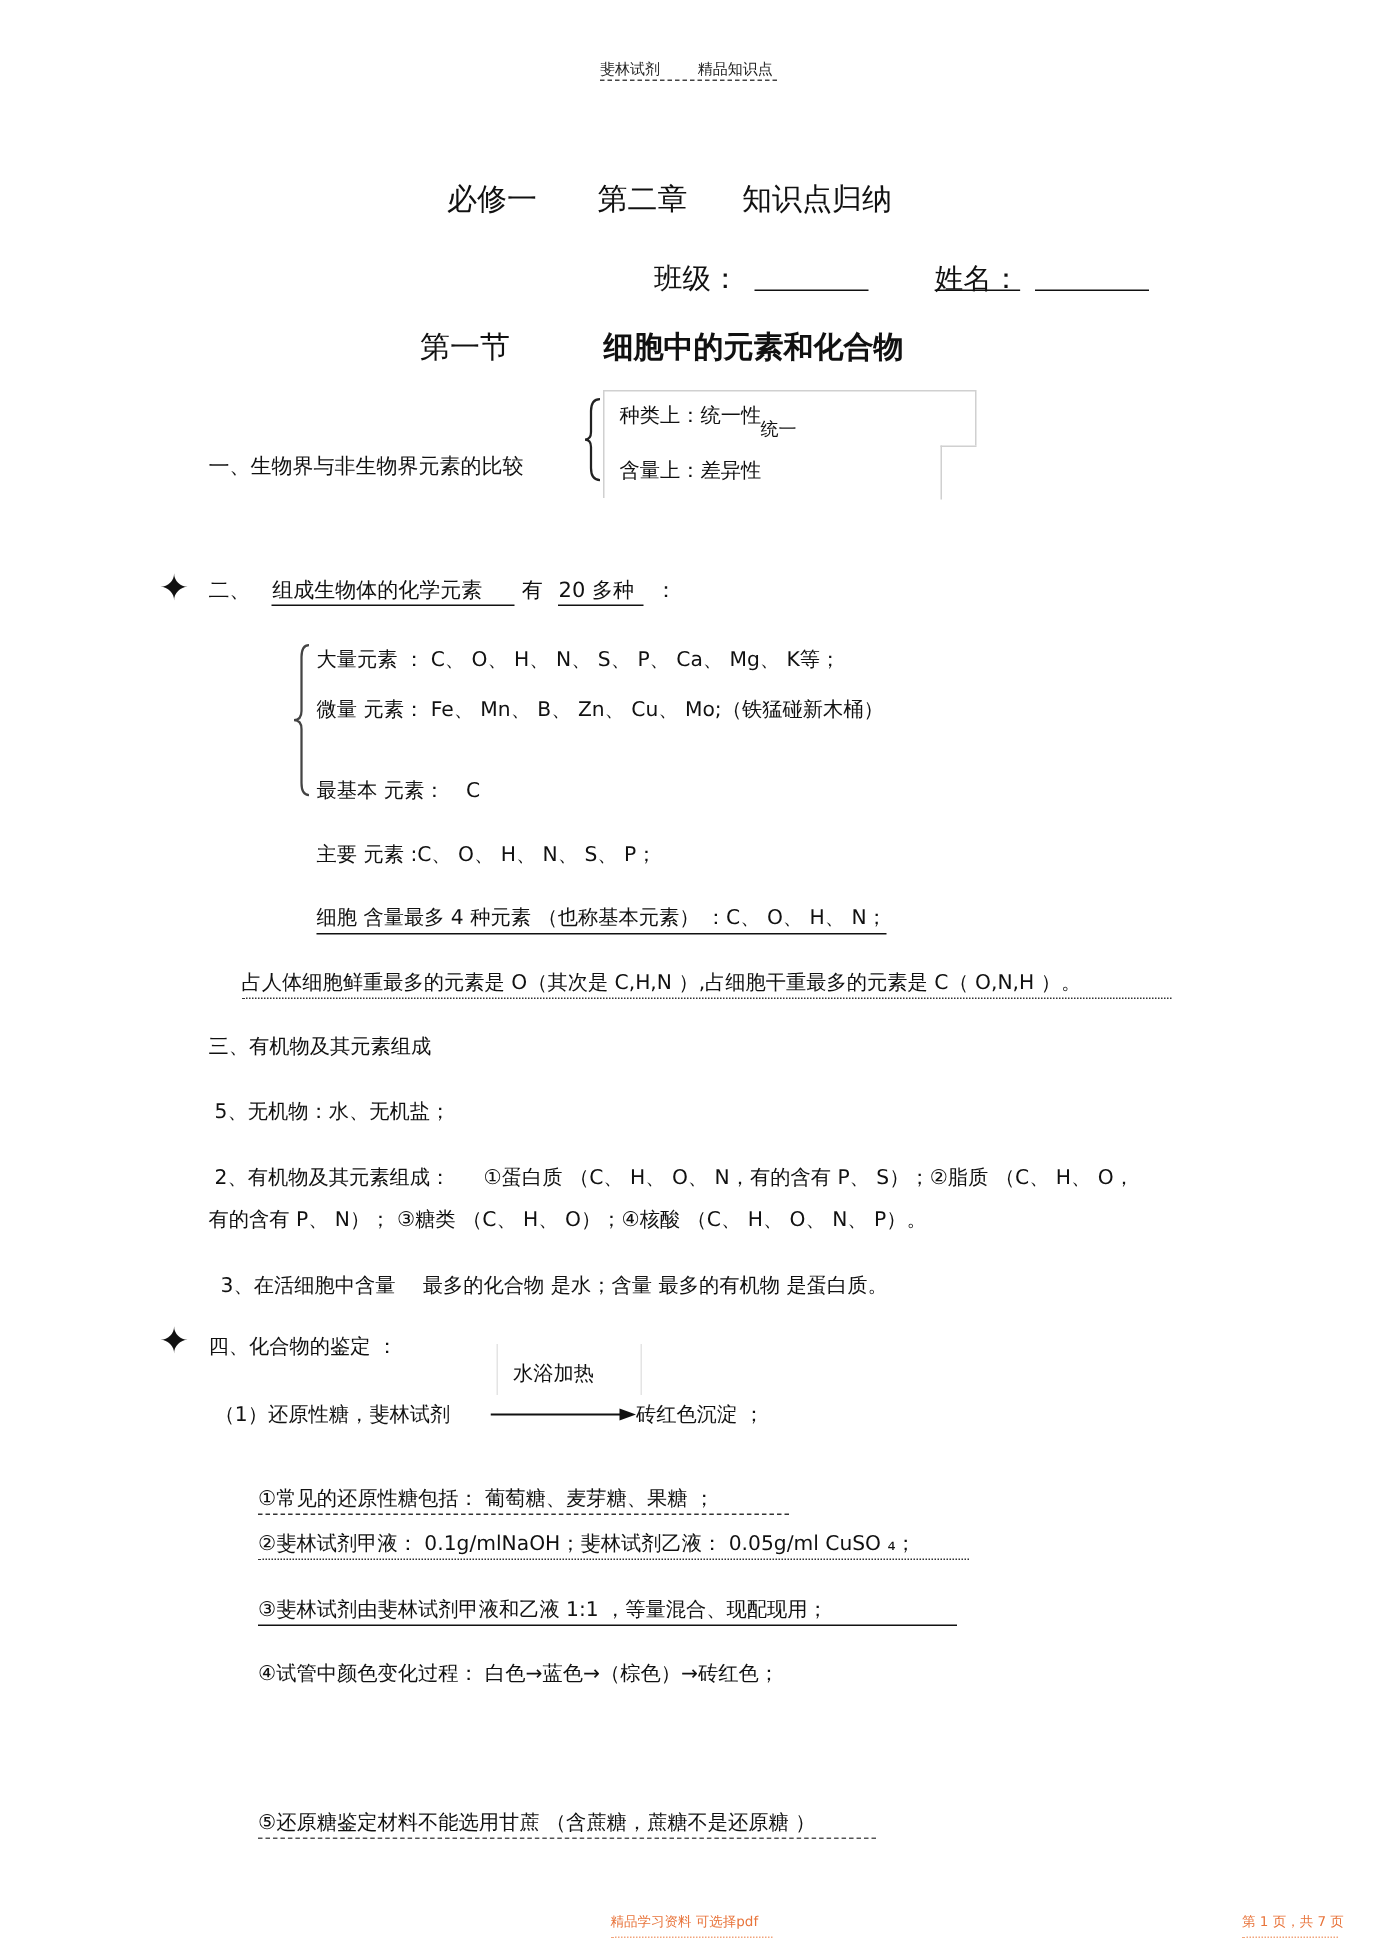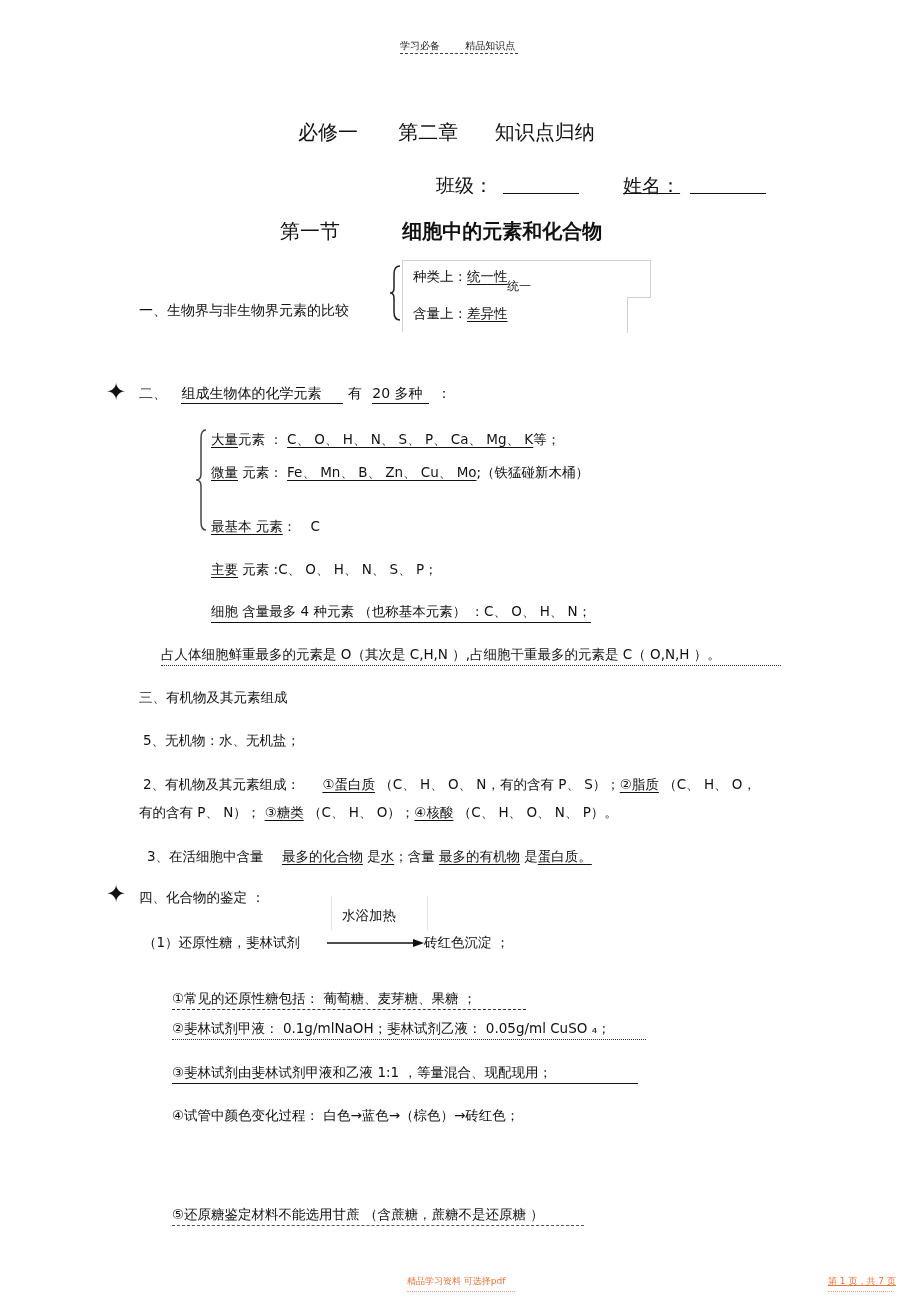--- a/index.html
+++ b/index.html
@@ -2,39 +2,39 @@
 <html><head>
 <meta charset="utf-8">
 <style>
   html, body { margin: 0; padding: 0; background: #ffffff; }
   body {
     width: 920px; height: 1303px; position: relative; overflow: hidden;
     font-family: "DejaVu Sans", "Liberation Sans", sans-serif;
     color: #111111;
   }
   .abs { position: absolute; white-space: nowrap; }
-  .u { text-decoration: underline; text-underline-offset: 3px; text-decoration-thickness: 1px; }
+  .u { text-underline-offset: 3px; text-decoration-thickness: 1px; }
   .hdr { font-size: 10px; color: #222; }
   .dashline { border-bottom: 1px dashed #444; }
   .dotline { border-bottom: 1px dotted #333; }
   .t13 { font-size: 13.5px; }
   .t14 { font-size: 14px; }
   .title { font-size: 20px; }
   .section-title { font-size: 20px; }
   .star { font-size: 24px; line-height: 1; }
   .brace-svg { position: absolute; }
   .footer { font-size: 9px; color: #e8743b; }
   .footer-dots { border-bottom: 1px dotted #f1a57c; }
   .box-line { position: absolute; background: #d0d0d0; }
 </style>
 </head>
 <body>
 
 <div class="abs hdr" style="left:400px; top:39px; width:118px; padding-bottom:4px;">
-  <span>学习必备</span>
+  <span>斐林试剂</span>
   <span style="margin-left:22px;">精品知识点</span>
 </div>
 <div class="abs dashline" style="left:400px; top:53px; width:118px; height:0;"></div>
 
 <div class="abs title" style="left:298px; top:119px;">
   <span>必修一</span>
   <span style="margin-left:34px;">第二章</span>
   <span style="margin-left:30px;">知识点归纳</span>
 </div>
 
@@ -140,13 +140,13 @@
 </svg>
 <div class="abs t13" style="left:424px; top:934px;">砖红色沉淀   ；</div>
 
 <div class="abs t13" style="left:172px; top:978px; border-bottom:1px dashed #333; padding-bottom:1px; width:354px;margin-top:12px;">①常见的还原性糖包括：   葡萄糖、麦芽糖、果糖    ；</div>
 <div class="abs t13" style="left:172px; top:1020px; border-bottom:1px dotted #333; padding-bottom:1px; width:474px;">②斐林试剂甲液：  0.1g/mlNaOH；斐林试剂乙液：  0.05g/ml CuSO ₄；</div>
 <div class="abs t13" style="left:172px; top:1064px; border-bottom:1px solid #111; padding-bottom:1px; width:466px;">③斐林试剂由斐林试剂甲液和乙液      1:1  ，等量混合、现配现用；</div>
 <div class="abs t13" style="left:172px; top:1107px;">④试管中颜色变化过程：    白色→蓝色→（棕色）→砖红色；</div>
 <div class="abs t13" style="left:172px; top:1206px; border-bottom:1px dashed #555; padding-bottom:1px; width:412px;">⑤还原糖鉴定材料不能选用甘蔗    （含蔗糖，蔗糖不是还原糖 ）</div>
 
 <div class="abs footer footer-dots" style="left:407px; top:1275px; width:108px; padding-bottom:3px;">精品学习资料    可选择pdf</div>
-<div class="abs footer footer-dots" style="left:828px; top:1275px; width:64px; padding-bottom:3px;text-decoration:underline;">第 1 页，共 7 页</div>
+<div class="abs footer footer-dots" style="left:828px; top:1275px; width:64px; padding-bottom:3px;">第 1 页，共 7 页</div>
 
 </body></html>

